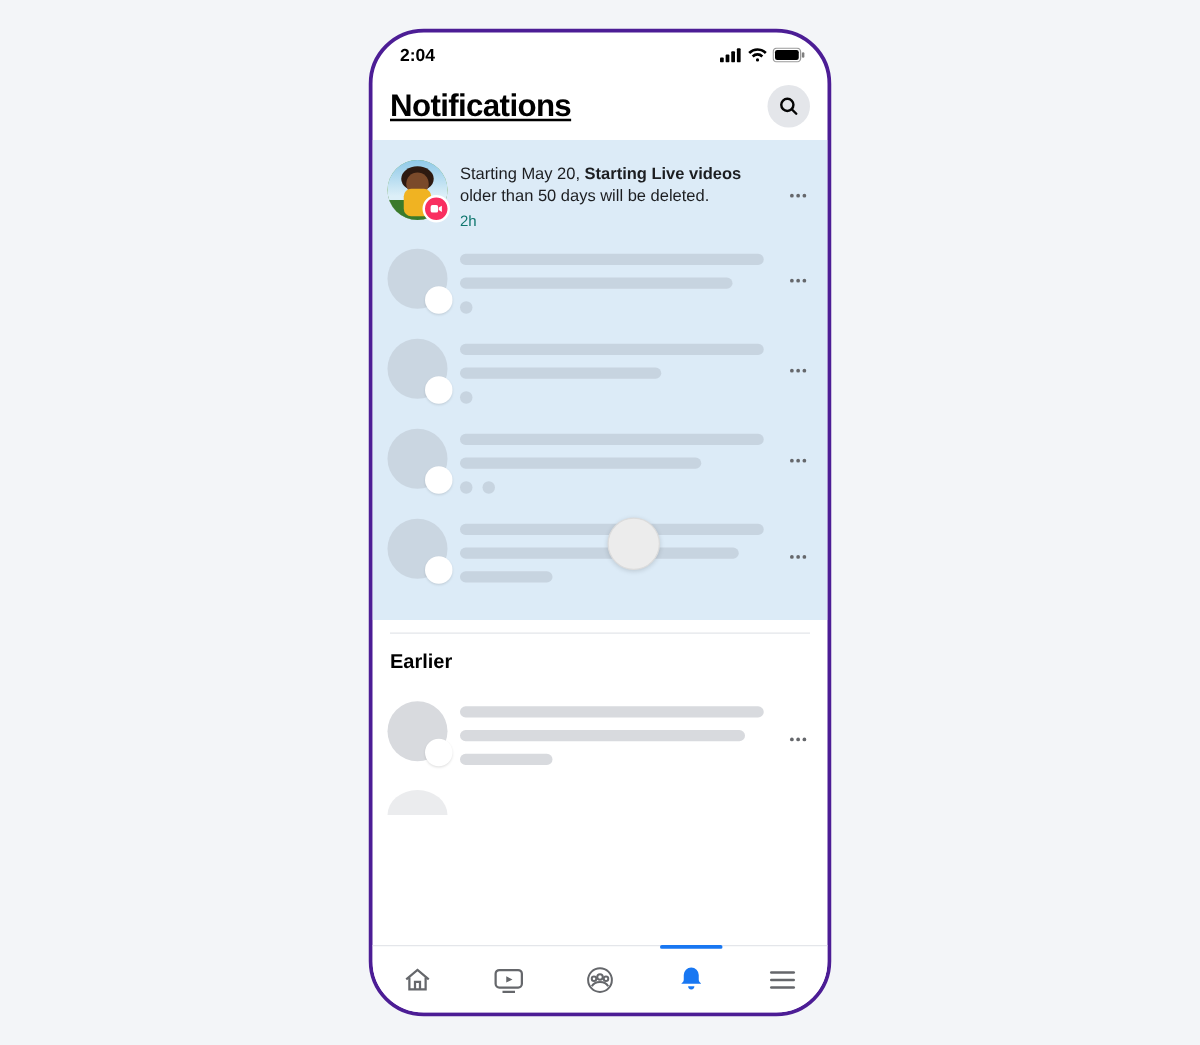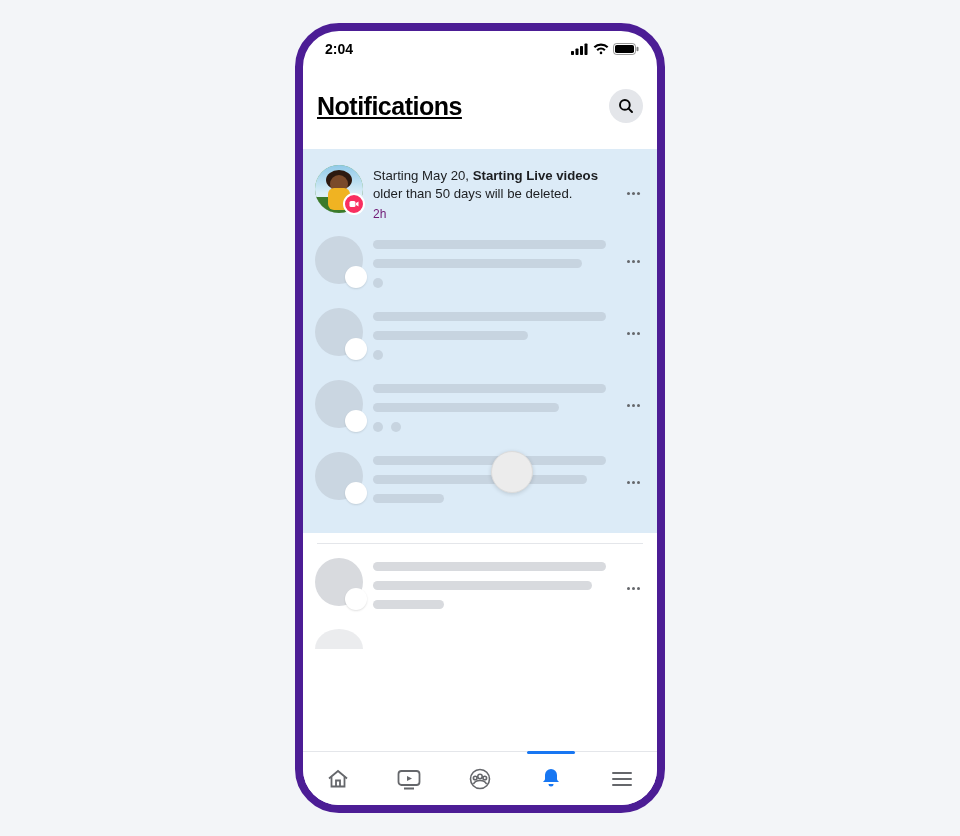--- a/index.html
+++ b/index.html
@@ -9,28 +9,27 @@
     background: #f3f5f8;
     display: flex;
     align-items: center;
     justify-content: center;
     width: 960px;
     height: 836px;
   }
   .phone {
     width: 370px;
     height: 790px;
-    border: 8px solid #4c1d95;
+    border: 3px solid #4c1d95;
     border-radius: 44px;
     background: #fff;
     overflow: hidden;
     position: relative;
     display: flex;
     flex-direction: column;
-    gap: 16px;
   }
   .status-bar {
     height: 30px;
     display: flex;
     align-items: center;
     justify-content: space-between;
     padding: 6px 18px 0 22px;
     font-size: 14px;
     font-weight: 600;
   }
@@ -101,21 +100,21 @@
   }
 
   .notif-body {
     flex: 1 1 auto;
     font-size: 13.2px;
     line-height: 1.35;
     color: #1c1e21;
     padding-top: 2px;
   }
   .notif-body .bold { font-weight: 700; }
-  .notif-time { color: #701a75; font-size: 12px; margin-top: 3px; }
+  .notif-time { color: #0f766e; font-size: 12px; margin-top: 3px; }
 
   .more-dots {
     flex: 0 0 24px;
     align-self: center;
     display:flex; justify-content:center; align-items:center;
     gap:2px;
     color:#65676b;
   }
   .more-dots span { width:3px; height:3px; border-radius:50%; background:#65676b; }
 
@@ -312,20 +311,21 @@
             <span></span>
             <span></span>
             <span></span>
           </div>
       </div>
 
     </div>
 
     <div class="divider"></div>
 
+    <div class="section-title" style="padding-top:14px">Earlier</div>
 
     <div class="earlier-block">
       <div class="skeleton">
         <div class="sk-avatar-wrap">
             <div class="sk-avatar"></div>
             <div class="sk-badge"></div>
           </div>
         <div class="sk-lines">
           <div class="sk-line w1"></div>
           <div class="sk-line" style="width:92%"></div>

